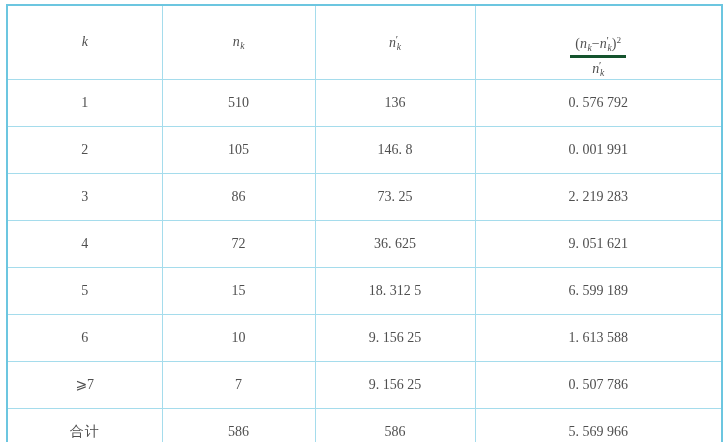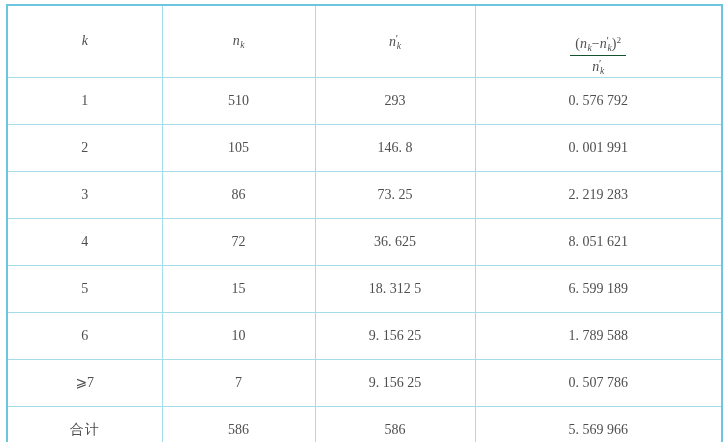--- a/index.html
+++ b/index.html
@@ -79,21 +79,21 @@
   .frac {
     display: inline-block;
     text-align: center;
     line-height: 1.18;
     font-size: 14px;
     vertical-align: middle;
   }
   .frac .num {
     display: block;
     padding: 0 5px 1px 5px;
-    border-bottom: 1px solid #14532d;
+    border-bottom: 3px solid #14532d;
     white-space: nowrap;
     margin-top: 28px;
   }
   .frac .den {
     display: block;
     padding: 1px 5px 0 5px;
     white-space: nowrap;
   }
 
   .cell-text {
@@ -133,21 +133,21 @@
           <span class="frac">
             <span class="num"><span>(</span><span class="mi">n</span><span class="sub">k</span><span>−</span><span class="mi">n</span><span class="prime">′</span><span class="sub">k</span><span>)</span><span class="sup2">2</span></span>
             <span class="den"><span class="mi">n</span><span class="prime">′</span><span class="sub">k</span></span>
           </span>
         </td>
       </tr>
 
       <tr class="data-row">
         <td><span class="cell-text">1</span></td>
         <td><span class="cell-text">510</span></td>
-        <td><span class="cell-text">293</span></td>
+        <td><span class="cell-text">136</span></td>
         <td><span class="cell-text">0. 576 792</span></td>
       </tr>
 
       <tr class="data-row">
         <td><span class="cell-text">2</span></td>
         <td><span class="cell-text">105</span></td>
         <td><span class="cell-text">146. 8</span></td>
         <td><span class="cell-text">0. 001 991</span></td>
       </tr>
 
@@ -155,35 +155,35 @@
         <td><span class="cell-text">3</span></td>
         <td><span class="cell-text">86</span></td>
         <td><span class="cell-text">73. 25</span></td>
         <td><span class="cell-text">2. 219 283</span></td>
       </tr>
 
       <tr class="data-row">
         <td><span class="cell-text">4</span></td>
         <td><span class="cell-text">72</span></td>
         <td><span class="cell-text">36. 625</span></td>
-        <td><span class="cell-text">8. 051 621</span></td>
+        <td><span class="cell-text">9. 051 621</span></td>
       </tr>
 
       <tr class="data-row">
         <td><span class="cell-text">5</span></td>
         <td><span class="cell-text">15</span></td>
         <td><span class="cell-text">18. 312 5</span></td>
         <td><span class="cell-text">6. 599 189</span></td>
       </tr>
 
       <tr class="data-row">
         <td><span class="cell-text">6</span></td>
         <td><span class="cell-text">10</span></td>
         <td><span class="cell-text">9. 156 25</span></td>
-        <td><span class="cell-text">1. 789 588</span></td>
+        <td><span class="cell-text">1. 613 588</span></td>
       </tr>
 
       <tr class="data-row">
         <td><span class="cell-text">⩾7</span></td>
         <td><span class="cell-text">7</span></td>
         <td><span class="cell-text">9. 156 25</span></td>
         <td><span class="cell-text">0. 507 786</span></td>
       </tr>
 
       <tr class="data-row">

